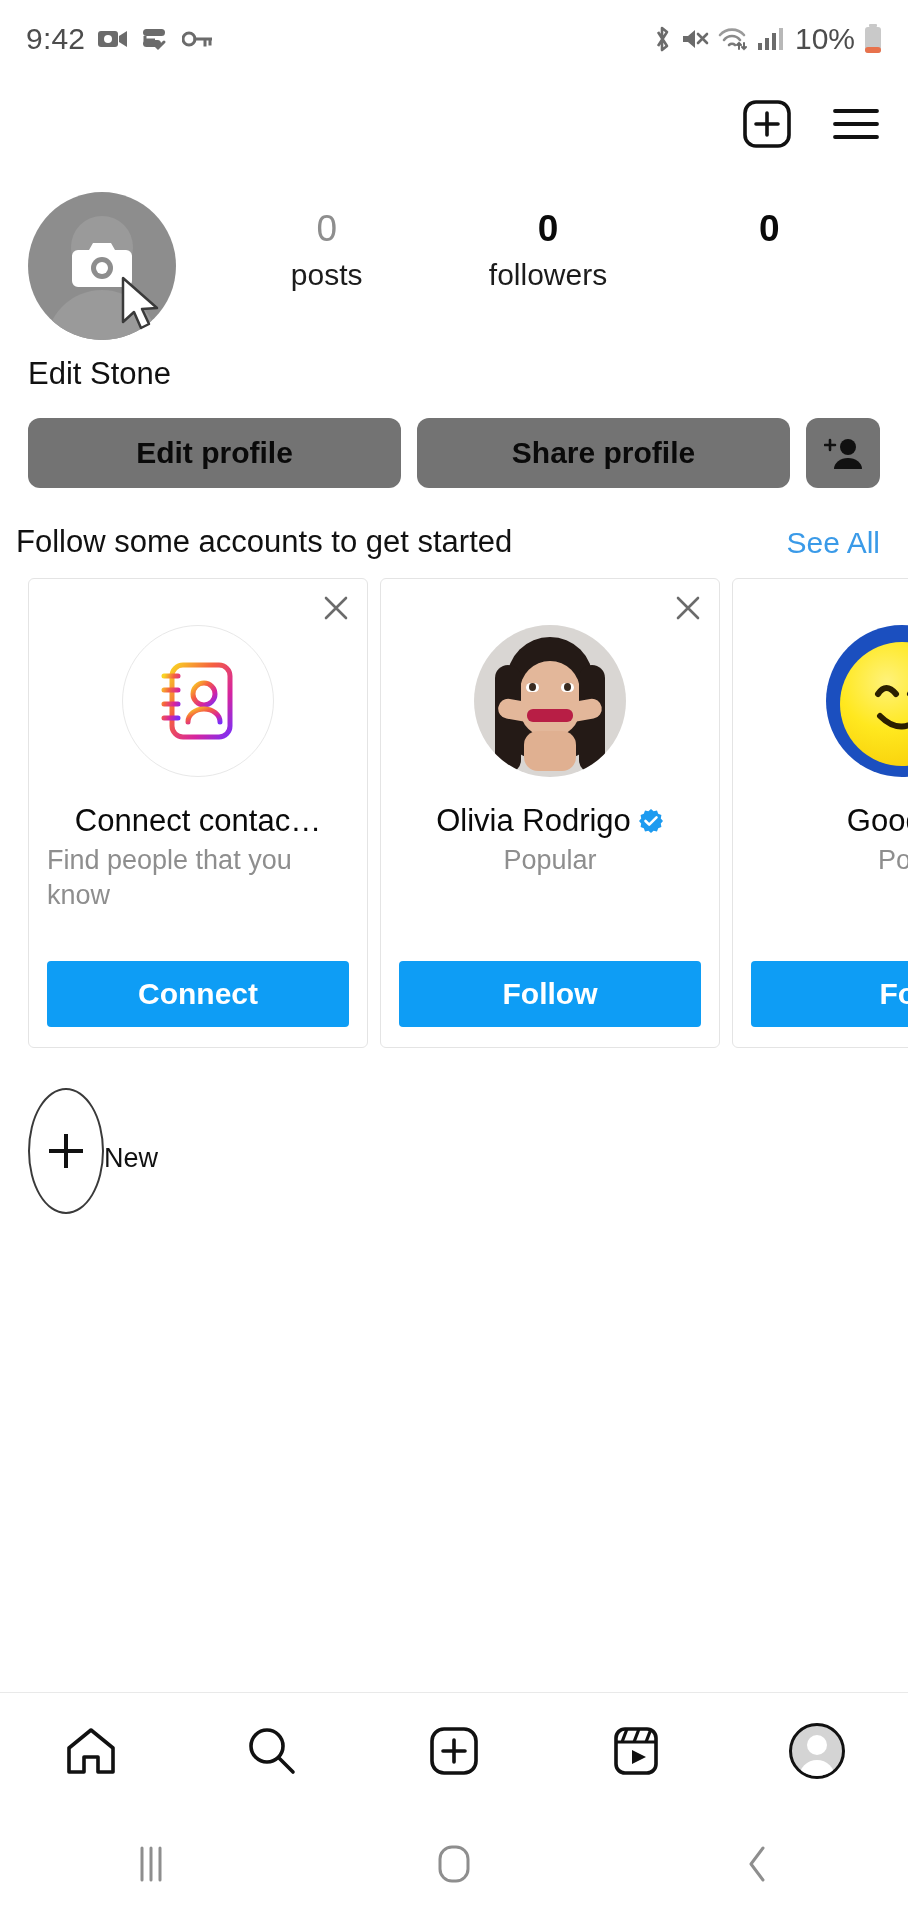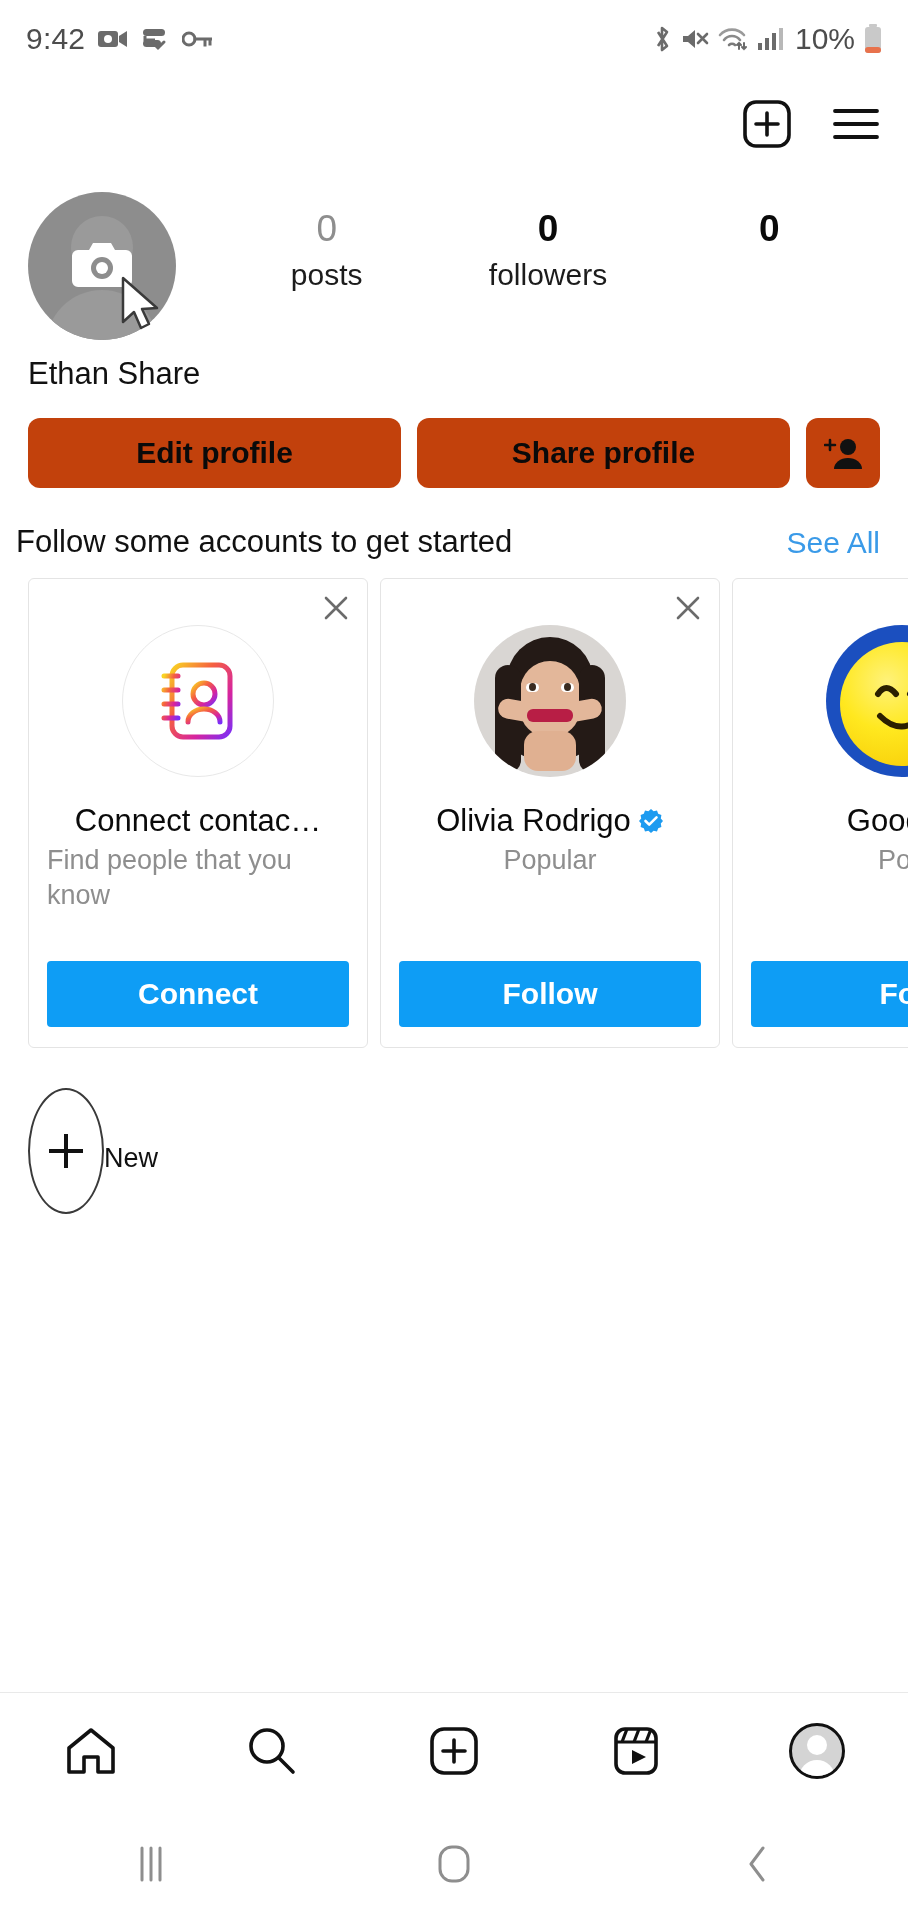--- a/index.html
+++ b/index.html
@@ -70,21 +70,21 @@
   .fullname {
     font-size:31px; color:#111; padding:16px 28px 0 28px; font-weight:400;
   }
 
   
   .actions {
     display:flex; gap:16px; align-items:stretch;
     padding:26px 28px 0 28px;
   }
   .btn-grey {
-    background:#c2410c; border-radius:12px; height:70px;
+    background:#737373; border-radius:12px; height:70px;
     display:flex; align-items:center; justify-content:center;
     font-size:30px; font-weight:600; color:#0a0a0a;
   }
   .btn-edit { flex:1; }
   .btn-share { flex:1; }
   .btn-adduser { width:74px; flex:0 0 74px; }
 
   
   .sugg-head {
     display:flex; align-items:flex-end;
@@ -309,21 +309,21 @@
     </div>
     <div class="stat">
       <div class="stat-num">0</div>
       <div class="stat-label">followers</div>
     </div>
     <div class="stat">
       <div class="stat-num">0</div>
     </div>
   </div>
 </div>
-<div class="fullname">Ethan Share</div>
+<div class="fullname">Edit Stone</div>
 
 <div class="actions">
   <div class="btn-grey btn-edit">Edit profile</div>
   <div class="btn-grey btn-share">Share profile</div>
   <div class="btn-grey btn-adduser">
     <span class="ic">
       <svg width="38" height="34" viewBox="0 0 38 34">
           <circle cx="24" cy="11" r="8" fill="#111"></circle>
           <path d="M10 33 A14 11 0 0 1 38 33 Z" fill="#111"></path>
           <path d="M6 4 L6 14 M1 9 L11 9" stroke="#111" stroke-width="2.6" stroke-linecap="round"></path>

